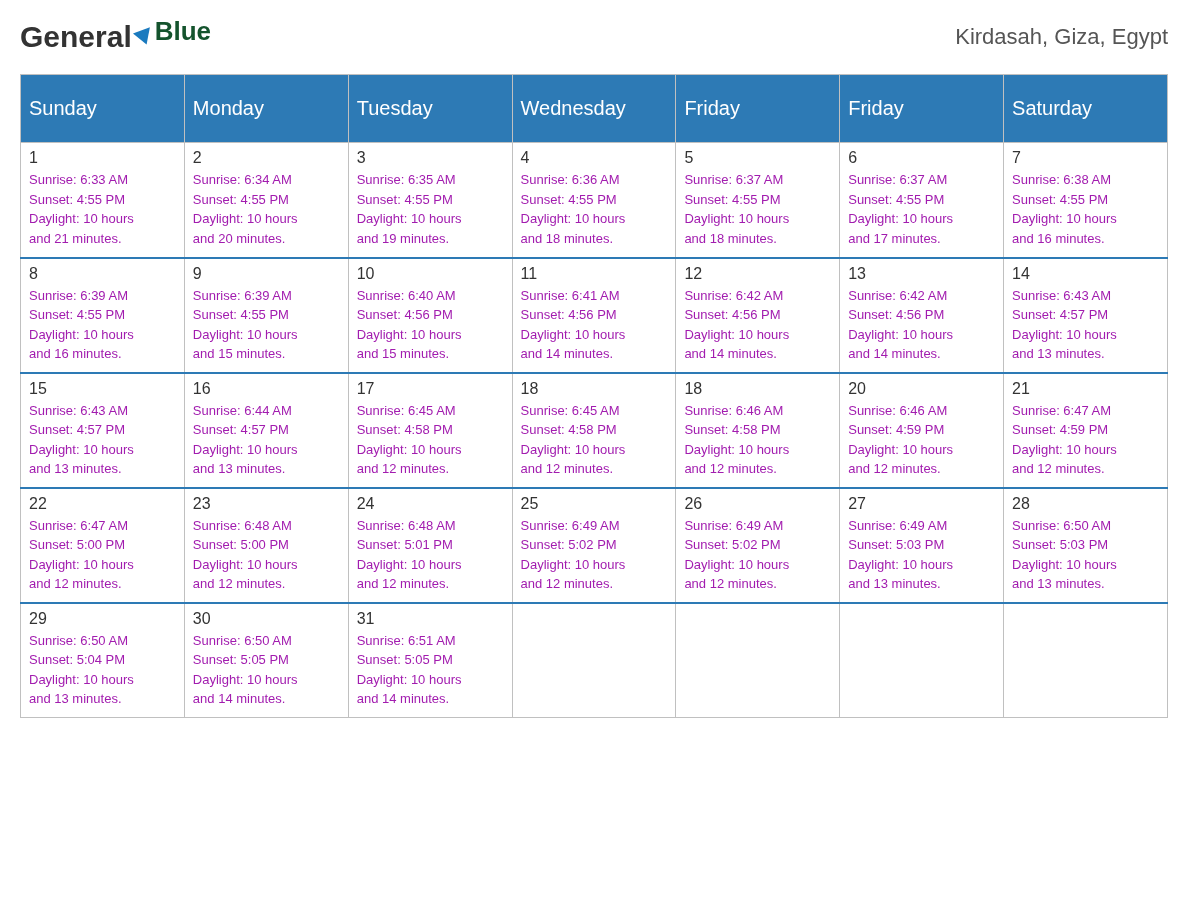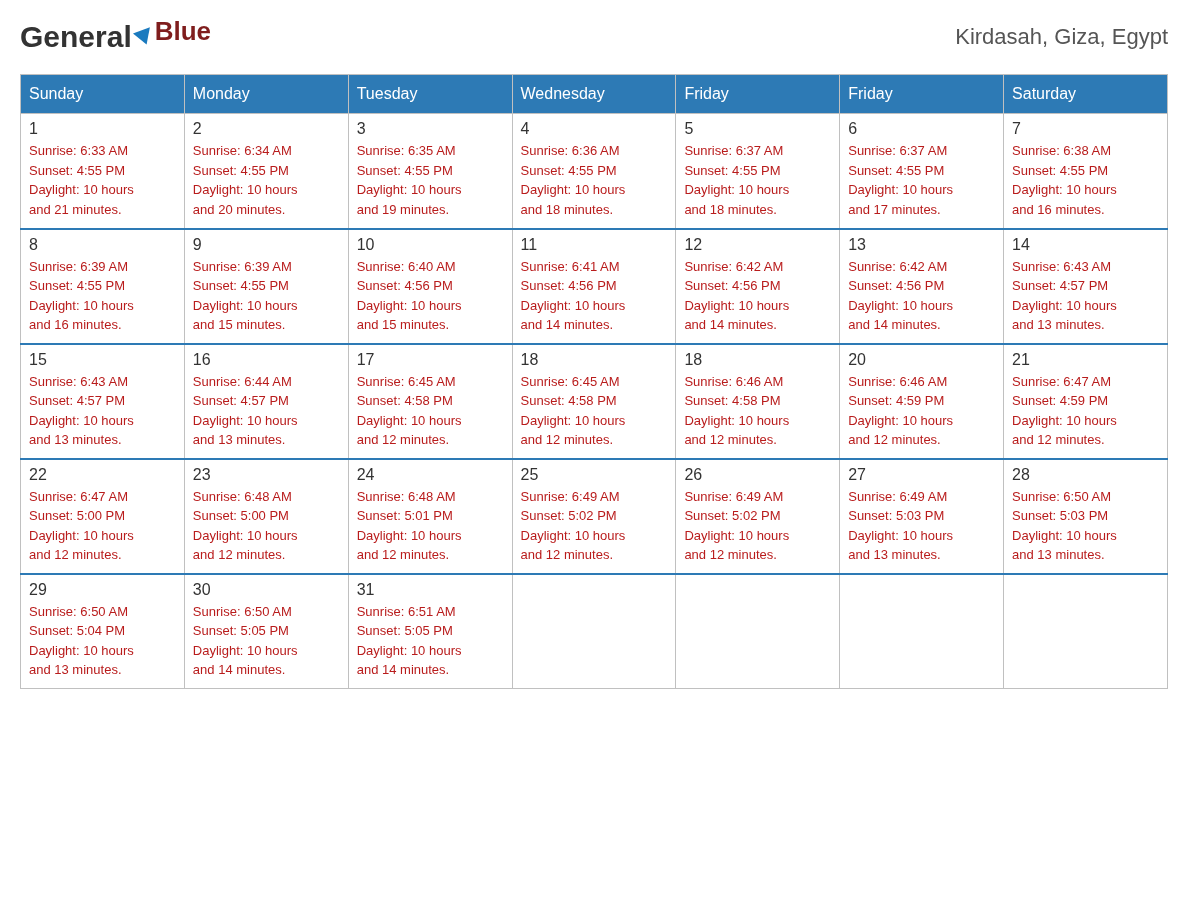--- a/index.html
+++ b/index.html
@@ -34,23 +34,23 @@
       margin-top: 4px;
       text-align: right;
     }
     .calendar {
       width: 100%;
       border-collapse: collapse;
     }
     .calendar th {
       background-color: #2d7ab5;
       color: #fff;
-      font-size: 16px;
+      font-size: 20px;
       font-weight: normal;
-      padding: 10px 8px;
+      padding: 22px 8px;
       text-align: left;
       border: 1px solid #c0c0c0;
     }
     .calendar td {
       border: 1px solid #c0c0c0;
       vertical-align: top;
       padding: 6px 8px;
       font-size: 13.5px;
       color: #333;
       width: calc(100% / 7);
@@ -60,36 +60,36 @@
       background: #fff;
     }
     .day-num {
       font-size: 16px;
       font-weight: normal;
       margin-bottom: 3px;
     }
     .day-info {
       font-size: 13px;
       line-height: 1.5;
-      color: #b91c1c;
+      color: #a21caf;
     }
     .row-divider td {
       border-top: 2px solid #2d7ab5;
     }
   </style>
 </head>
 <body>
 
 <div class="header">
   <div class="logo">
     <div style="display:flex; align-items:center;">
       <span style="font-size:30px; font-weight:bold; color:#333;">General</span>
       <span style="display:inline-block; width:0; height:0; border-left:9px solid transparent; border-right:9px solid transparent; border-top:15px solid #1a7abf; margin-left:3px; transform:rotate(-20deg);"></span>
     </div>
-    <div style="font-size:26px; font-weight:bold; color:#7f1d1d; margin-top:-4px; margin-left:2px;">Blue</div>
+    <div style="font-size:26px; font-weight:bold; color:#14532d; margin-top:-4px; margin-left:2px;">Blue</div>
   </div>
   <div class="title-area">
     <div class="location">Kirdasah, Giza, Egypt</div>
   </div>
 </div>
 
 <table class="calendar">
   <thead>
     <tr>
       <th>Sunday</th>

